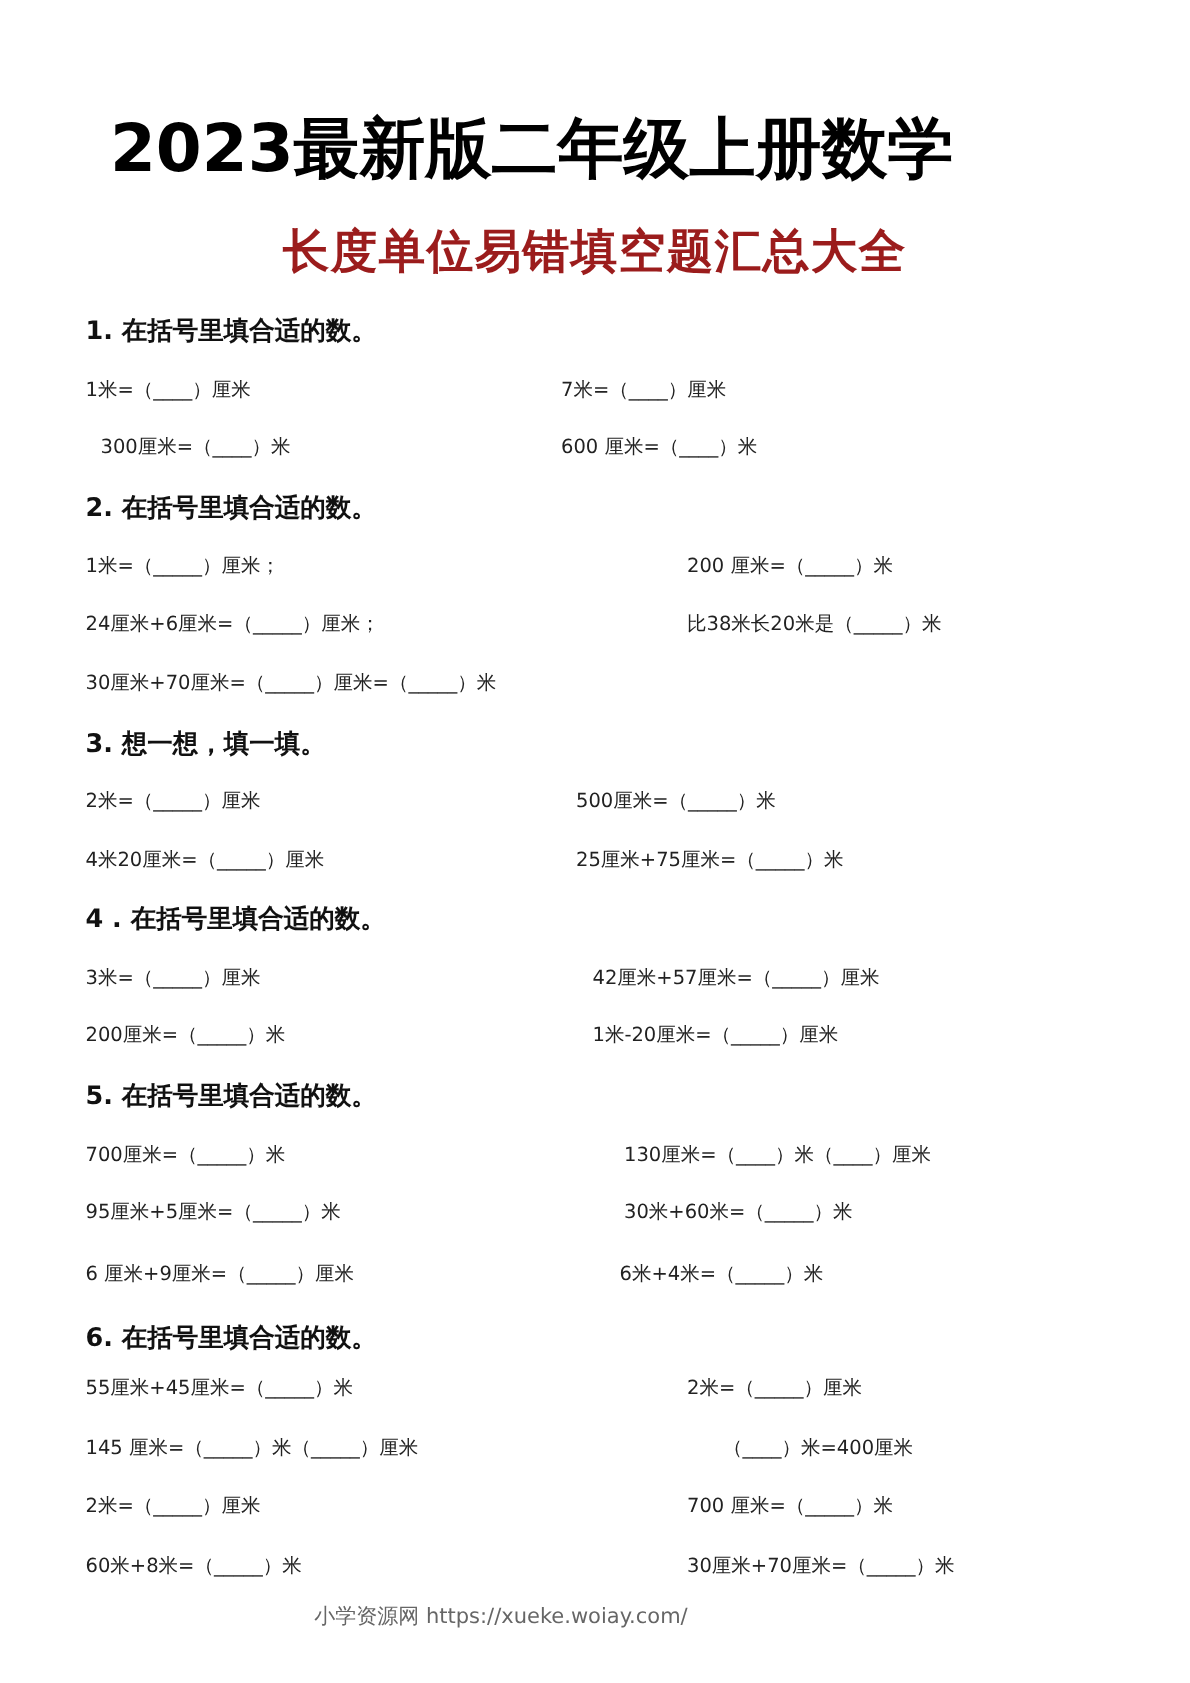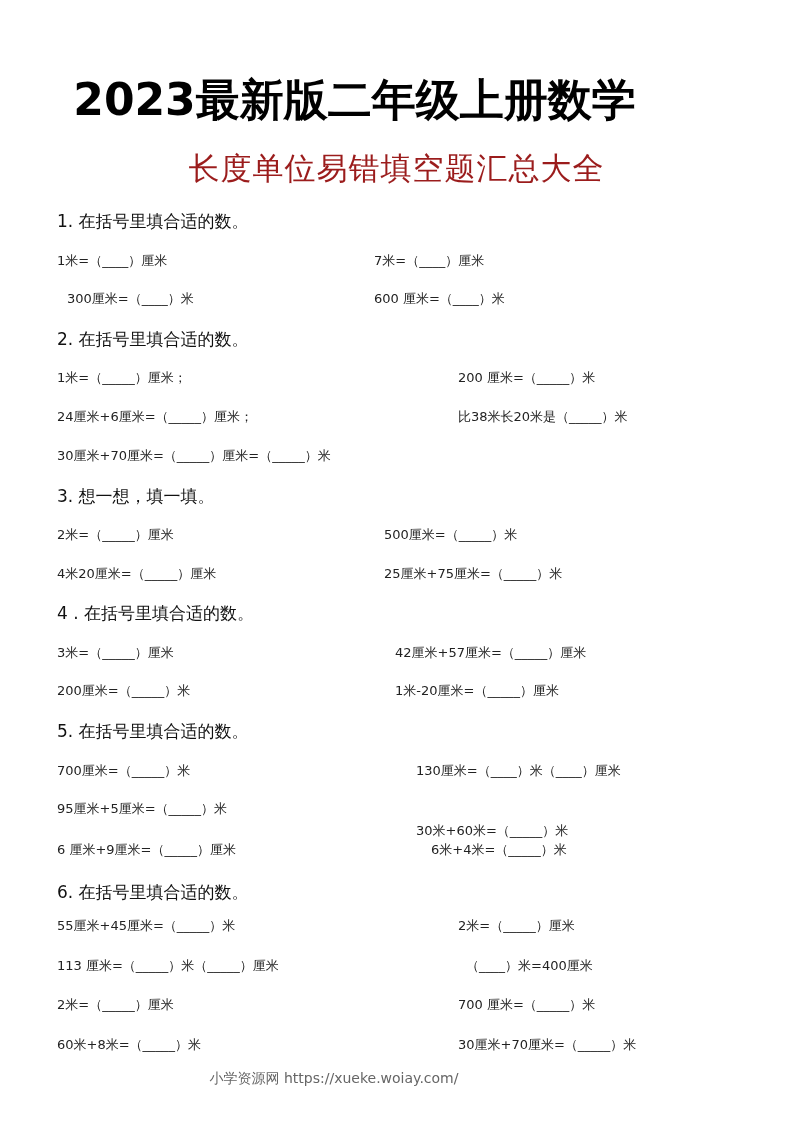--- a/index.html
+++ b/index.html
@@ -8,25 +8,25 @@
       font-family: "DejaVu Sans", "Liberation Sans", sans-serif;
       color: #222;
     }
     .title {
       position: absolute; left: 0; top: 72px; width: 709px; text-align: center;
       font-size: 44px; font-weight: bold; color: #000; letter-spacing: 0px;
       line-height: 56px;
     }
     .subtitle {
       position: absolute; left: 0; top: 146px; width: 793px; text-align: center;
-      font-size: 31px; font-weight: normal; color: #9b1c1c; line-height: 44px;
+      font-size: 31px; font-weight: bold; color: #9b1c1c; line-height: 44px;
       letter-spacing: 1px;
     }
     .heading {
-      position: absolute; left: 57px; font-size: 17px; font-weight: normal; color: #111;
+      position: absolute; left: 57px; font-size: 17px; font-weight: bold; color: #111;
       line-height: 24px; white-space: nowrap;
     }
     .item {
       position: absolute; font-size: 13px; color: #222; line-height: 24px; white-space: nowrap;
     }
     .footer {
       position: absolute; left: 0; top: 1068px; width: 668px; text-align: center;
       font-size: 14px; color: #666; line-height: 20px;
     }
   </style>
@@ -58,27 +58,27 @@
 <div class="heading" style="top:601px">4 .  在括号里填合适的数。</div>
 <div class="item" style="left:57px;top:641px">3米=（_____）厘米</div>
 <div class="item" style="left:395px;top:641px">42厘米+57厘米=（_____）厘米</div>
 <div class="item" style="left:57px;top:679px">200厘米=（_____）米</div>
 <div class="item" style="left:395px;top:679px">1米-20厘米=（_____）厘米</div>
 
 <div class="heading" style="top:719px">5. 在括号里填合适的数。</div>
 <div class="item" style="left:57px;top:759px">700厘米=（_____）米</div>
 <div class="item" style="left:416px;top:759px">130厘米=（____）米（____）厘米</div>
 <div class="item" style="left:57px;top:797px">95厘米+5厘米=（_____）米</div>
-<div class="item" style="left:416px;top:819px">30米+60米=（_____）米</div>
+<div class="item" style="left:416px;top:797px">30米+60米=（_____）米</div>
 <div class="item" style="left:57px;top:838px">6  厘米+9厘米=（_____）厘米</div>
-<div class="item" style="left:431px;top:838px">6米+4米=（_____）米</div>
+<div class="item" style="left:413px;top:838px">6米+4米=（_____）米</div>
 
 <div class="heading" style="top:880px">6. 在括号里填合适的数。</div>
 <div class="item" style="left:57px;top:914px">55厘米+45厘米=（_____）米</div>
 <div class="item" style="left:458px;top:914px">2米=（_____）厘米</div>
-<div class="item" style="left:57px;top:954px">113  厘米=（_____）米（_____）厘米</div>
-<div class="item" style="left:466px;top:954px">（____）米=400厘米</div>
+<div class="item" style="left:57px;top:954px">145  厘米=（_____）米（_____）厘米</div>
+<div class="item" style="left:482px;top:954px">（____）米=400厘米</div>
 <div class="item" style="left:57px;top:993px">2米=（_____）厘米</div>
 <div class="item" style="left:458px;top:993px">700  厘米=（_____）米</div>
 <div class="item" style="left:57px;top:1033px">60米+8米=（_____）米</div>
 <div class="item" style="left:458px;top:1033px">30厘米+70厘米=（_____）米</div>
 
 <div class="footer">小学资源网 https://xueke.woiay.com/</div>
 
 </body></html>

